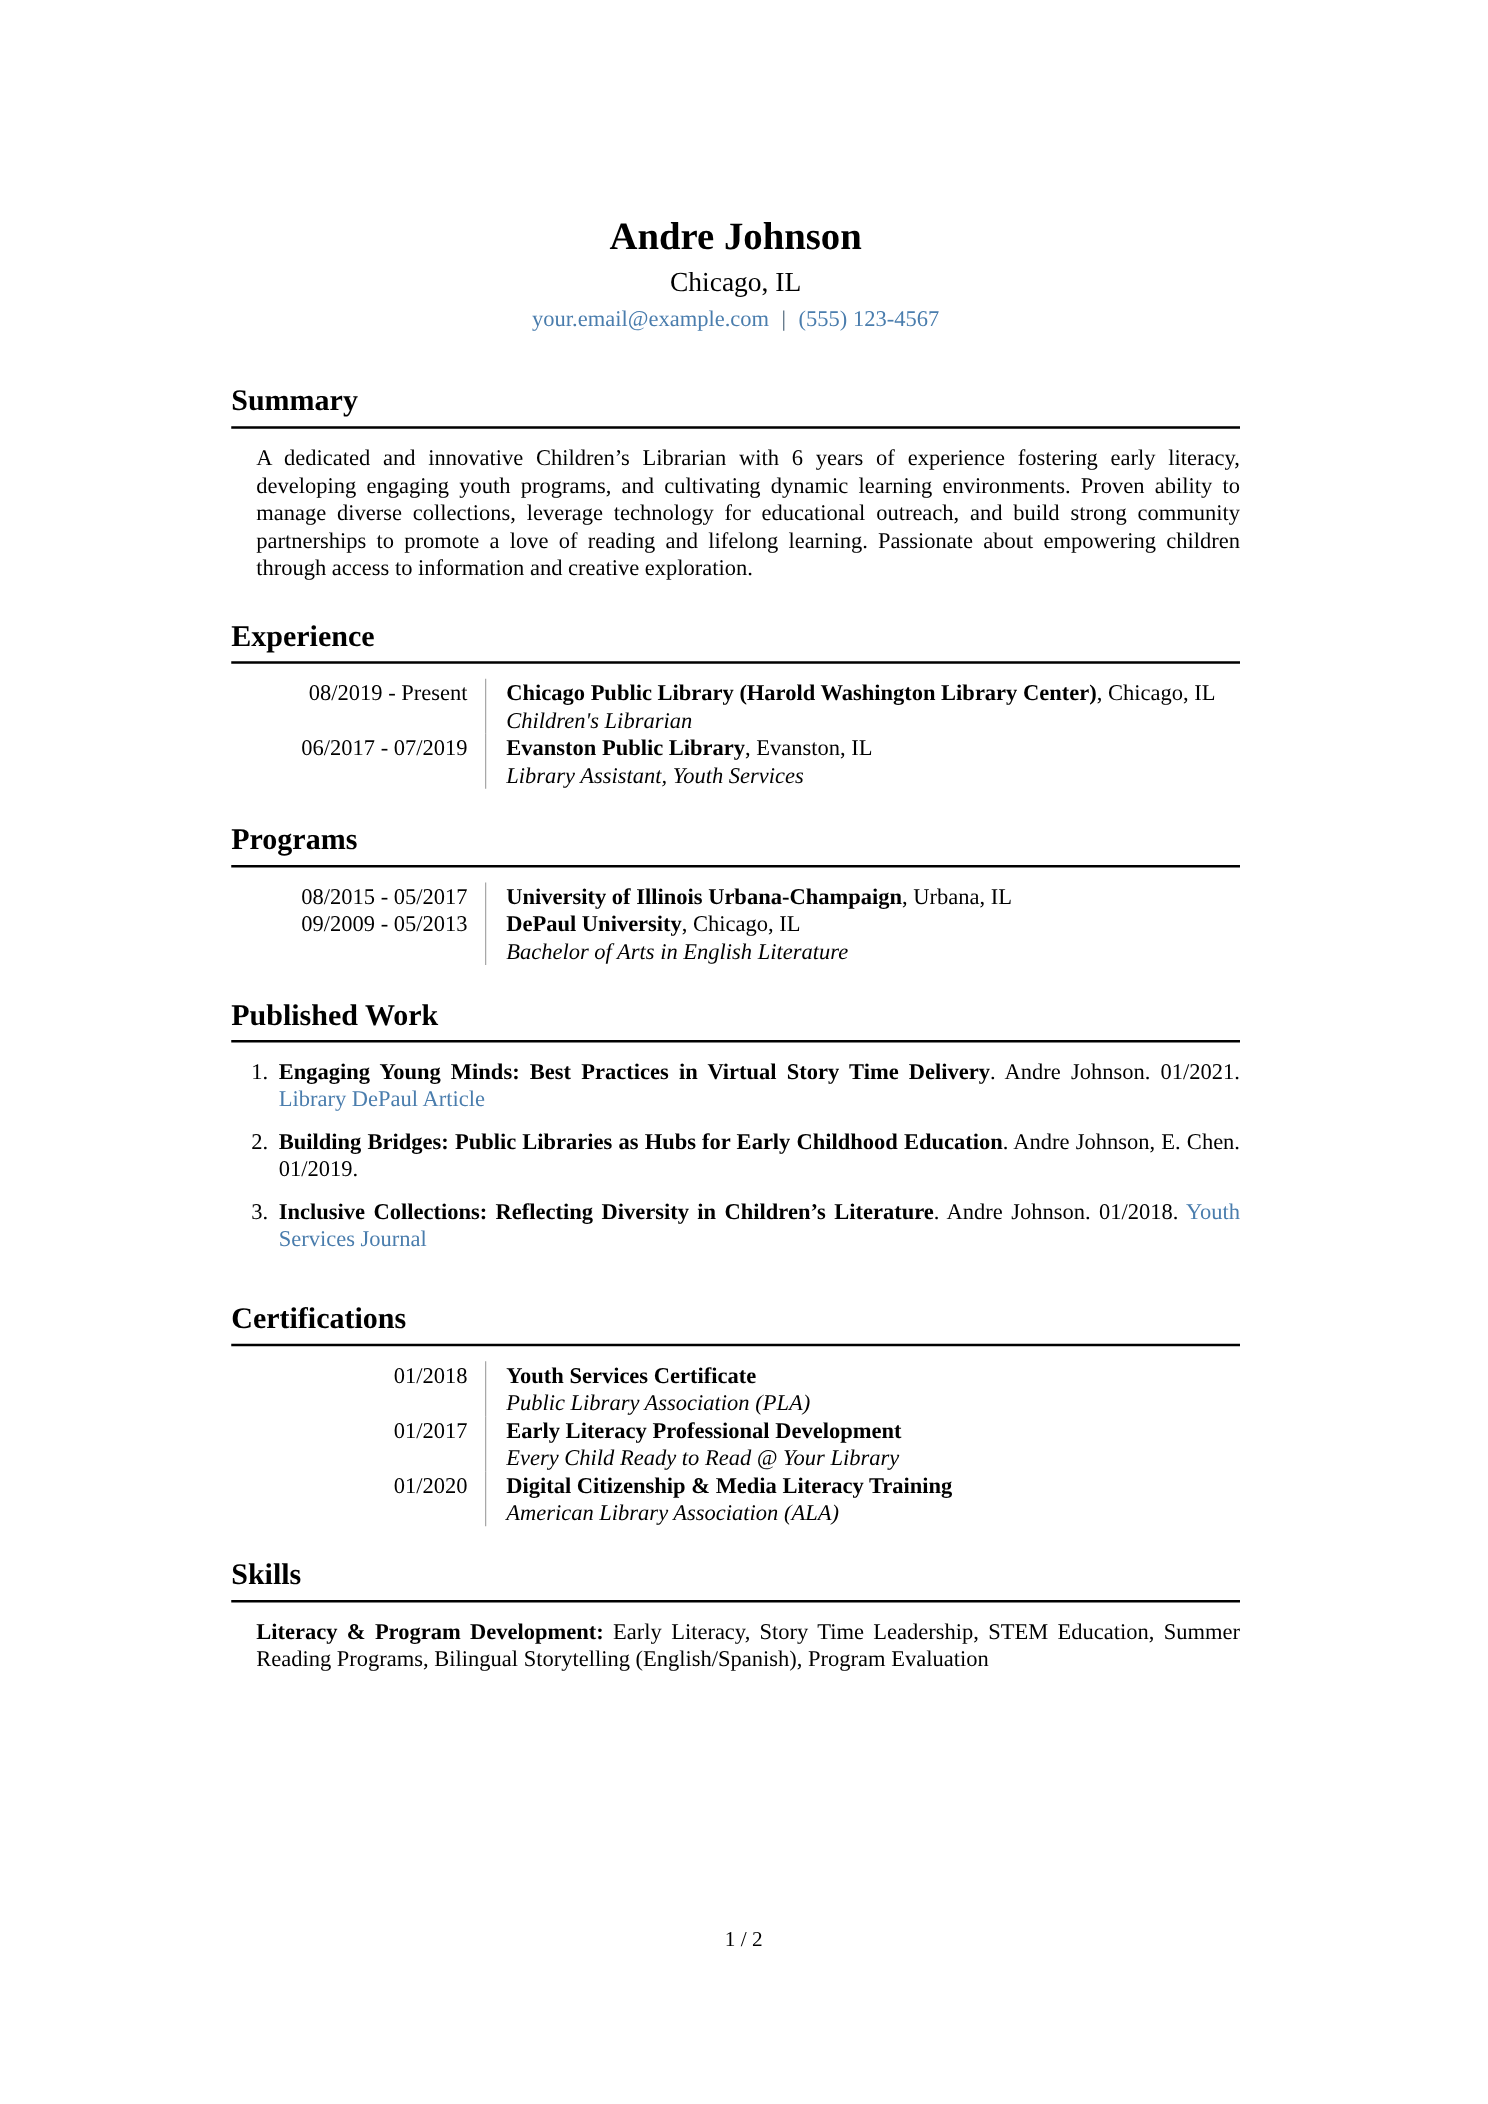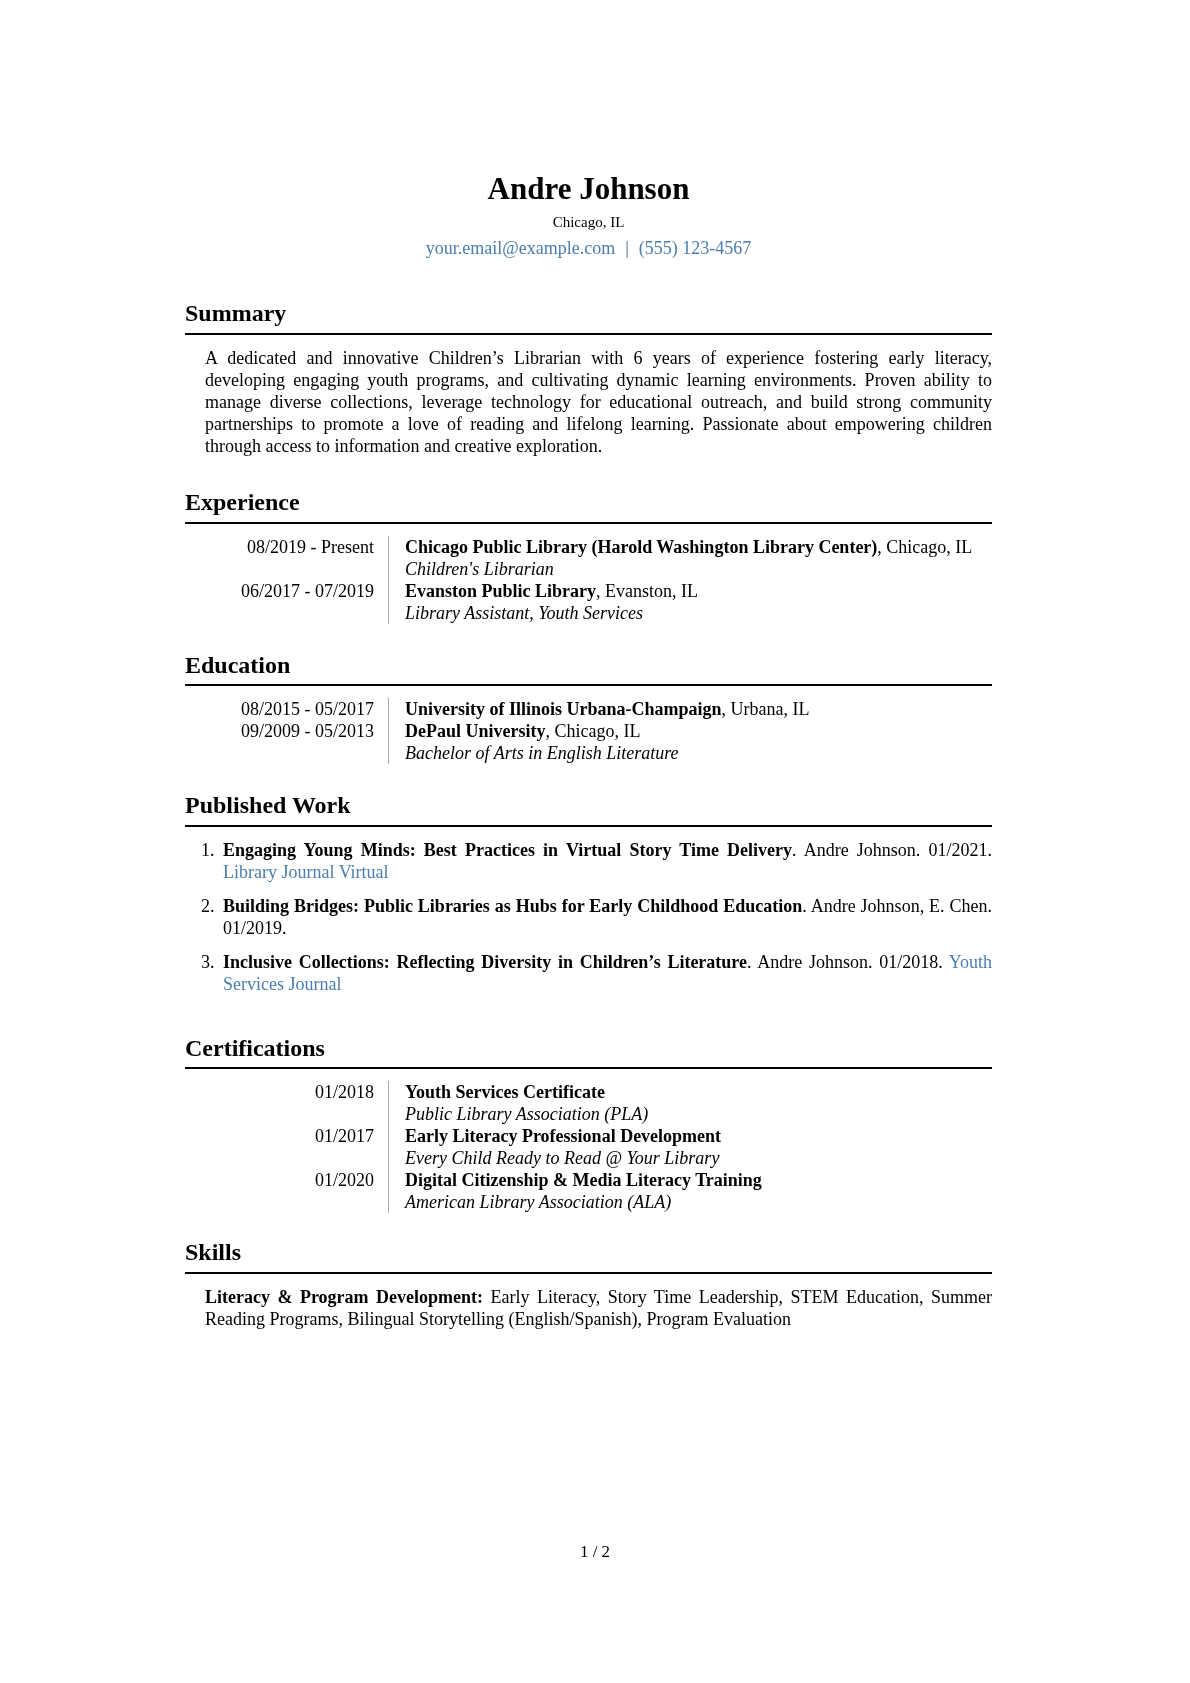--- a/index.html
+++ b/index.html
@@ -9,21 +9,21 @@
     background:#ffffff;
     box-sizing:border-box;
     padding:172px 198px 12px 185px;
     font-family:"Liberation Serif","DejaVu Serif",serif;
     color:#000000;
     overflow:hidden;
   }
   
   .hdr { text-align:center; }
   .name { margin:0; font-size:31px; line-height:1.1; font-weight:700; }
-  .loc { margin-top:8px; font-size:15px; line-height:1.1; }
+  .loc { margin-top:8px; font-size:22px; line-height:1.1; }
   .contact { margin-top:8px; font-size:18px; line-height:1.1; }
   .link { color:#4a7dad; text-decoration:none; cursor:pointer; }
   .sep { color:#4a6276; margin:0 10px; }
   
   section { display:block; }
   .sec-summary { margin-top:42px; }
   .sec-experience { margin-top:32px; }
   .sec-education { margin-top:28px; }
   .sec-published { margin-top:28px; }
   .sec-certifications { margin-top:40px; }
@@ -91,21 +91,21 @@
         <div class="dates">06/2017 - 07/2019</div>
         <div class="rbody">
           <p class="just"><span class="b">Evanston Public Library</span><span>, Evanston, IL</span></p>
           <p class="i">Library Assistant, Youth Services</p>
         </div>
       </div>
     </div>
   </section>
 
   <section class="sec-education">
-    <h2>Education</h2>
+    <h2>Programs</h2>
     <div class="body">
       <div class="row">
         <div class="dates">08/2015 - 05/2017</div>
         <div class="rbody">
           <p class="just"><span class="b">University of Illinois Urbana-Champaign</span><span>, Urbana, IL</span></p>
         </div>
       </div>
       <div class="row">
         <div class="dates">09/2009 - 05/2013</div>
         <div class="rbody">
@@ -114,21 +114,21 @@
         </div>
       </div>
     </div>
   </section>
 
   <section class="sec-published">
     <h2>Published Work</h2>
     <div class="body pubs">
       <div class="pub">
         <span class="num">1.</span>
-        <p class="ptext"><span class="b">Engaging Young Minds: Best Practices in Virtual Story Time Delivery</span><span>. Andre Johnson. 01/2021. </span><a class="link">Library Journal Virtual</a></p>
+        <p class="ptext"><span class="b">Engaging Young Minds: Best Practices in Virtual Story Time Delivery</span><span>. Andre Johnson. 01/2021. </span><a class="link">Library DePaul Article</a></p>
       </div>
       <div class="pub">
         <span class="num">2.</span>
         <p class="ptext"><span class="b">Building Bridges: Public Libraries as Hubs for Early Childhood Education</span><span>. Andre Johnson, E. Chen. 01/2019.</span><a class="link"></a></p>
       </div>
       <div class="pub">
         <span class="num">3.</span>
         <p class="ptext"><span class="b">Inclusive Collections: Reflecting Diversity in Children’s Literature</span><span>. Andre Johnson. 01/2018. </span><a class="link">Youth Services Journal</a></p>
       </div>
     </div>

